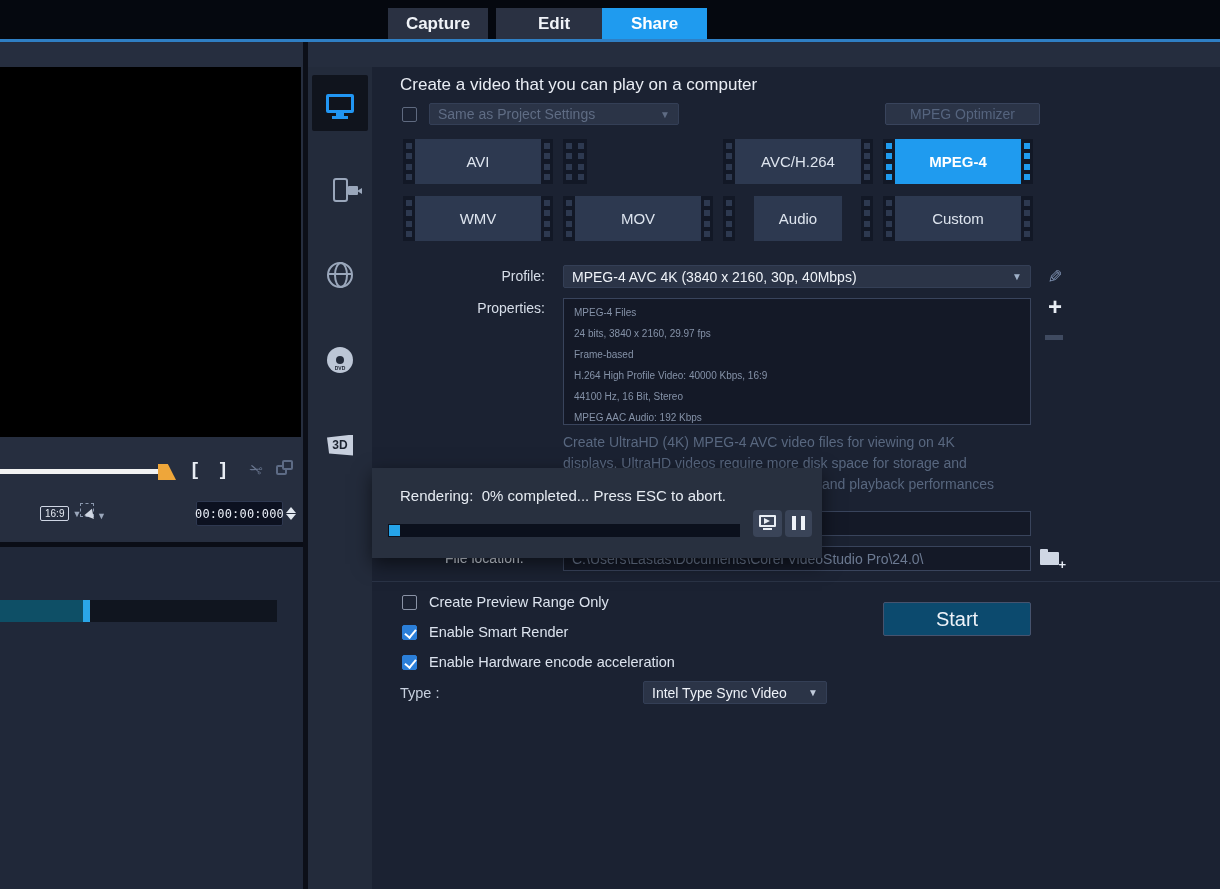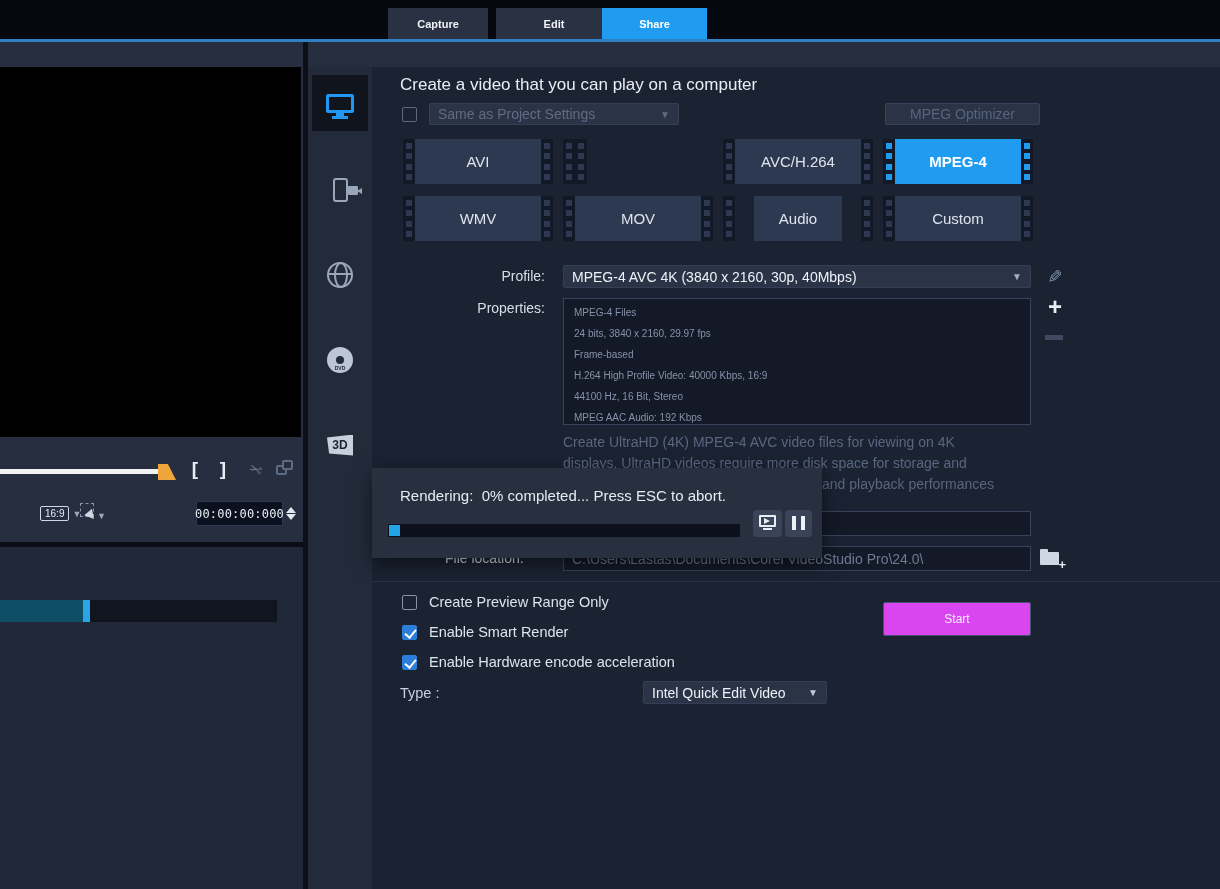--- a/index.html
+++ b/index.html
@@ -3,21 +3,21 @@
 <meta charset="utf-8">
 <style>
   * { margin:0; padding:0; box-sizing:border-box; }
   html,body { background:#10141d; }
   body { font-family:"Liberation Sans", sans-serif; }
   #app { position:relative; width:1220px; height:889px; background:#1b2232; overflow:hidden; }
 
   
   .topbar { position:absolute; left:0; top:0; width:1220px; height:39px; background:#05080f; }
   .tab { position:absolute; top:8px; height:31px; display:flex; align-items:center; justify-content:center;
-         background:#2a3142; color:#f0f3f8; font-size:11px; font-weight:bold; cursor:pointer; }
+         background:#2a3142; color:#f0f3f8; font-size:17px; font-weight:bold; cursor:pointer; }
   .tab.on { background:#1f9bef; color:#ffffff; }
   .accentline { position:absolute; left:0; top:39px; width:1220px; height:3px; background:#2f7fc4; }
   .headstrip { position:absolute; left:0; top:42px; width:1220px; height:25px; background:#252d3e; }
 
   
   .leftpanel { position:absolute; left:0; top:42px; width:308px; height:847px; background:#262e3f; border-right:5px solid #0c0f18; }
   .screen { position:absolute; left:0; top:25px; width:301px; height:370px; background:#000; }
   .trimline { position:absolute; left:0; top:427px; width:160px; height:5px; background:#f2f2f2; }
   .trimflag { position:absolute; left:158px; top:422px; width:18px; height:16px; background:#eea63a;
               clip-path:polygon(0 0, 55% 0, 100% 100%, 0 100%); }
@@ -119,22 +119,22 @@
   .floc { position:absolute; left:191px; top:479px; width:468px; height:25px; white-space:nowrap; overflow:hidden; }
   .floclabel { position:absolute; left:73px; top:483px; }
   .folderbtn { position:absolute; left:668px; top:481px; width:26px; height:22px; cursor:pointer; }
   .folderbtn .body { position:absolute; left:0; top:4px; width:19px; height:13px; background:#cfd7e4; border-radius:1px; }
   .folderbtn .tab { position:absolute; left:0; top:1px; width:8px; height:4px; background:#cfd7e4; border-radius:1px 1px 0 0; }
   .folderbtn .plus { position:absolute; right:0; bottom:-2px; color:#e6ecf5; font-size:13px; font-weight:bold; }
   .mdivider { position:absolute; left:0; top:514px; width:848px; height:1px; background:#2a3346; }
 
   .optrow { position:absolute; left:30px; display:flex; align-items:center; gap:12px; }
   .optrow .olabel { color:#dce3ee; font-size:14.5px; }
-  .startbtn { position:absolute; left:511px; top:535px; width:148px; height:34px; background:#d946ef; border:1px solid #46536e;
-              border-radius:2px; color:#eef2f8; font-size:12px; display:flex; align-items:center; justify-content:center; cursor:pointer; }
+  .startbtn { position:absolute; left:511px; top:535px; width:148px; height:34px; background:#0c4a6e; border:1px solid #46536e;
+              border-radius:2px; color:#eef2f8; font-size:20px; display:flex; align-items:center; justify-content:center; cursor:pointer; }
   .typelabel { position:absolute; left:28px; top:618px; color:#c7d0de; font-size:14.5px; }
   .type-ddl { position:absolute; left:271px; top:614px; width:184px; height:23px; color:#eef2f8; }
   .type-ddl .dcaret { color:#c0cada; }
 
   
   .dialog { position:absolute; left:372px; top:468px; width:450px; height:90px; background:#28303f;
             box-shadow:0 6px 18px rgba(0,0,0,0.55); z-index:10; }
   .dlgmsg { position:absolute; left:28px; top:19px; color:#e6ebf2; font-size:15px; white-space:pre; }
   .pbar { position:absolute; left:16px; top:56px; width:352px; height:13px; background:#0b101c; }
   .pfill { position:absolute; left:1px; top:1px; height:11px; background:#25a3e8; }
@@ -409,21 +409,21 @@
     </div>
     <div class="optrow" style="top:587px;">
       <span class="cb on"></span>
       <span class="olabel">Enable Hardware encode acceleration</span>
     </div>
 
     <div class="startbtn">Start</div>
 
     <div class="typelabel">Type :</div>
     <div class="ddl type-ddl">
-      <span class="lab">Intel Quick Edit Video</span>
+      <span class="lab">Intel Type Sync Video</span>
       <span class="dcaret">▼</span>
     </div>
   </div>
 
   <div class="dialog">
     <div class="dlgmsg">Rendering:  0% completed... Press ESC to abort.</div>
     <div class="pbar">
       <div class="pfill" id="pfill" style="width: calc(3%);"></div>
     </div>
     <div class="dlgbtn preview">

